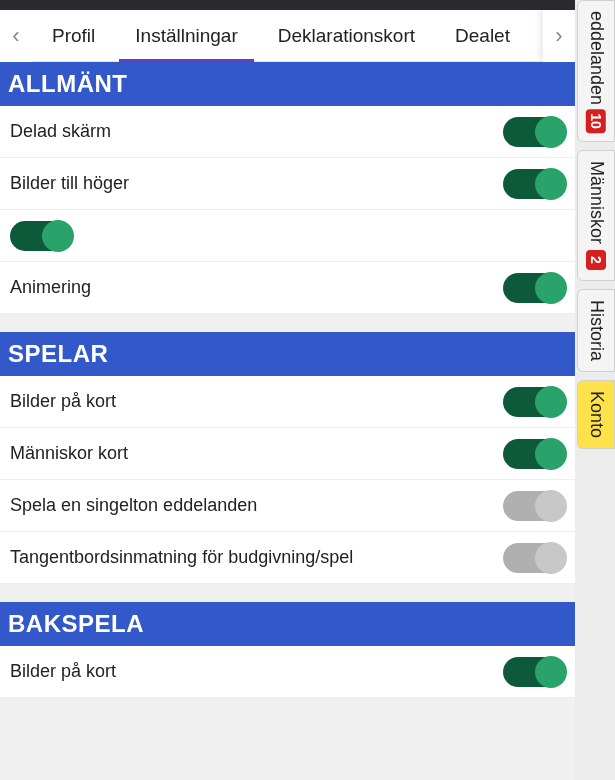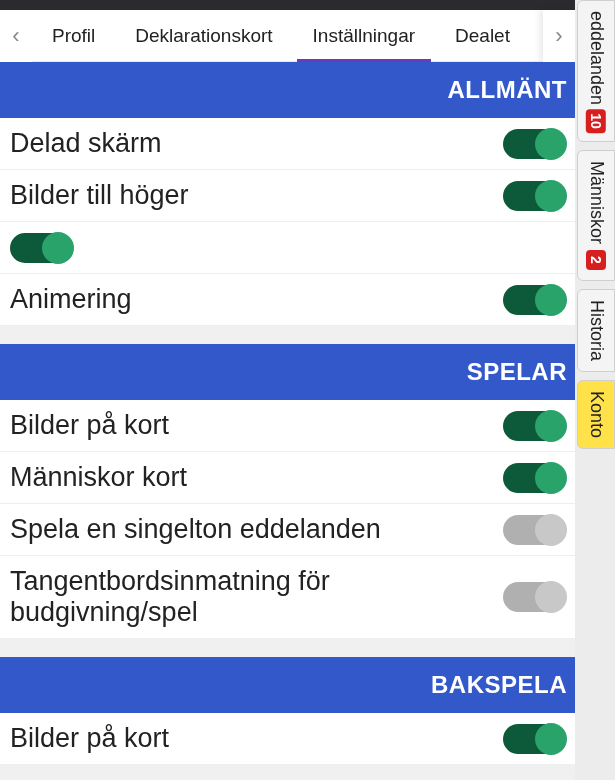--- a/index.html
+++ b/index.html
@@ -80,31 +80,30 @@
     position: relative;
   }
   .content::-webkit-scrollbar{ width:12px; }
   .content::-webkit-scrollbar-thumb{ background:#bdbdbd; border-radius:2px;}
   .content::-webkit-scrollbar-track{ background:#eee;}
   .section-header {
     background: #3258c9;
     color: #fff;
     font-weight: 700;
     font-size: 24px;
-    padding: 14px 8px;
+    padding: 8px 8px;
     letter-spacing: 0.5px;
-    text-align: right;
   }
   .row {
     background: #fff;
     display: flex;
     align-items: center;
     justify-content: space-between;
     padding: 10px 10px 10px 10px;
-    font-size: 27px;
+    font-size: 18px;
     color: #222;
     border-bottom: 1px solid #eee;
     min-height:52px;
   }
   .row-label { flex:1; padding-right:8px; }
   .gap { height: 18px; background:#f0f0f0; }
   .toggle {
     width: 62px;
     height: 30px;
     border-radius: 16px;
@@ -178,22 +177,22 @@
 </head>
 <body>
 
 <div class="top-dark"></div>
 
 <div class="main-area">
   <div class="tabs-wrap">
     <div class="tab-chevron">‹</div>
     <div class="tab-scroll" id="tab-scroll">
         <div class="tab">Profil</div>
+        <div class="tab active">Inställningar</div>
         <div class="tab">Deklarationskort</div>
-        <div class="tab active">Inställningar</div>
         <div class="tab">Dealet</div>
       </div>
     <div class="tab-chevron right">›</div>
   </div>
 
   <div class="content" id="content">
       <div class="section-header">ALLMÄNT</div>
       <div class="row">
         <div class="row-label">Delad skärm</div>
         <div class="toggle on">

